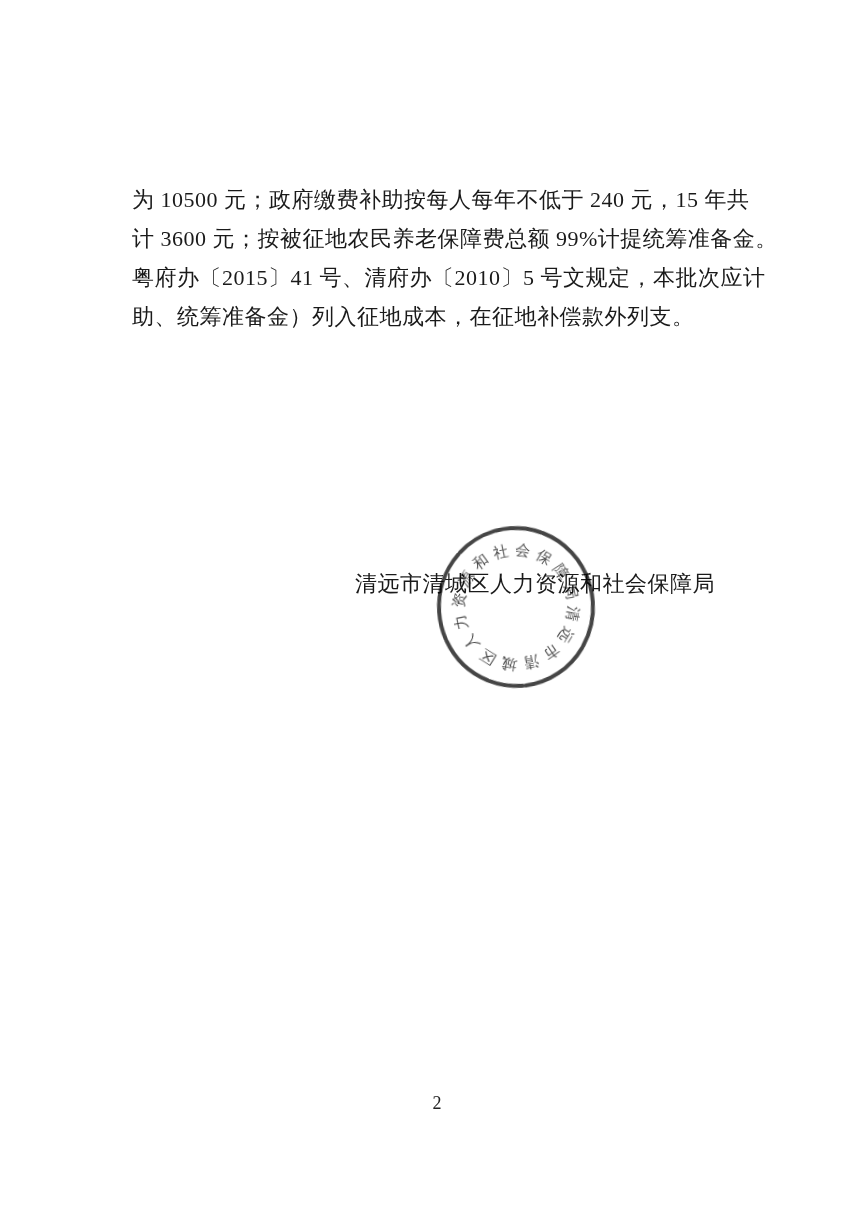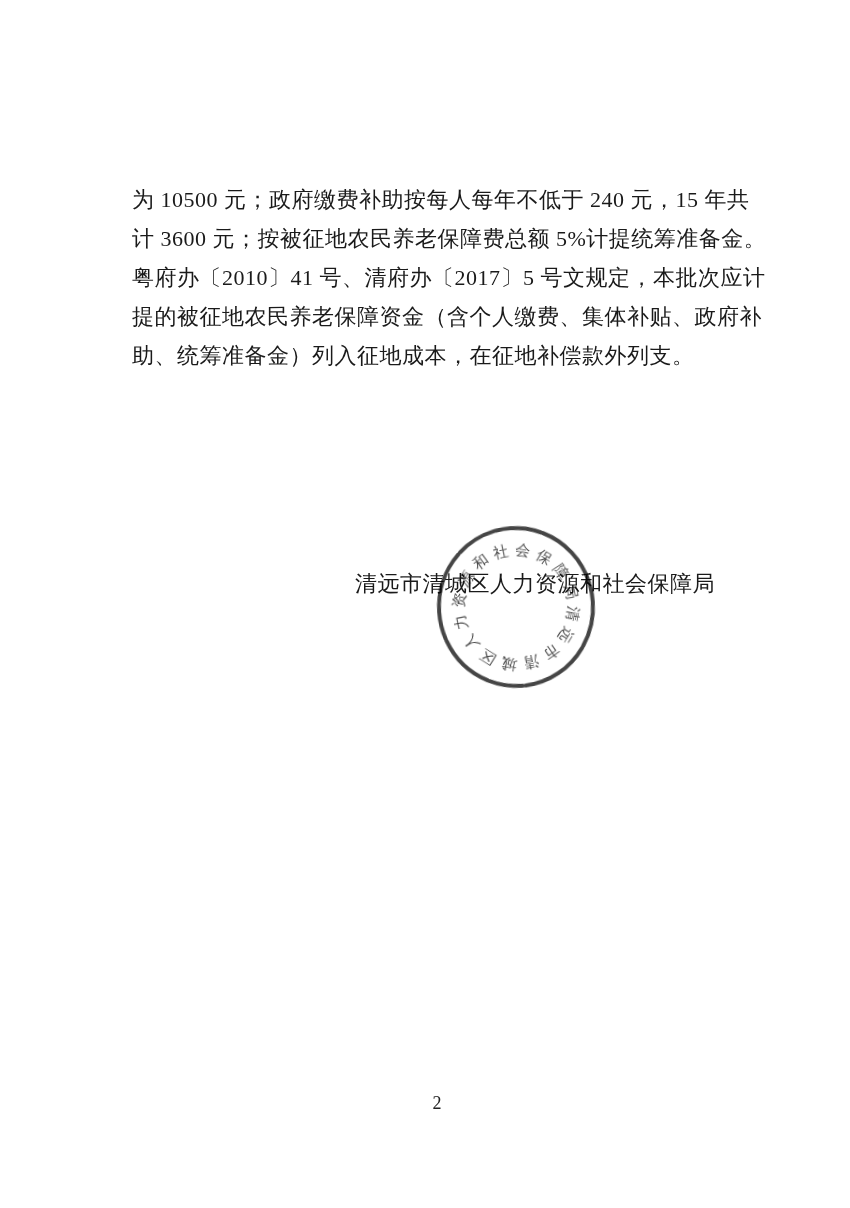--- a/index.html
+++ b/index.html
@@ -63,23 +63,22 @@
     color: #222222;
   }
 </style>
 </head>
 <body>
 
 <div class="page">
 
   <div class="doc-body">
     <div class="line j">为 10500 元；政府缴费补助按每人每年不低于 240 元，15 年共</div>
-    <div class="line j">计 3600 元；按被征地农民养老保障费总额 5%计提统筹准备金。</div>
-    <div class="line j">粤府办〔2010〕41 号、清府办〔2017〕5 号文规定，本批次应计</div>
-    <div class="line j">提的被征地农民养老保障资金（含个人缴费、集体补贴、政府补</div>
+    <div class="line j">计 3600 元；按被征地农民养老保障费总额 99%计提统筹准备金。</div>
+    <div class="line j">粤府办〔2015〕41 号、清府办〔2010〕5 号文规定，本批次应计</div>
     <div class="line">助、统筹准备金）列入征地成本，在征地补偿款外列支。</div>
   </div>
 
   <div class="signature">
     <div>清远市清城区人力资源和社会保障局</div>
   </div>
 
   <div class="seal">
     <svg viewBox="0 0 162 166">
       <ellipse class="ring" cx="81" cy="83" rx="77" ry="79"></ellipse>

